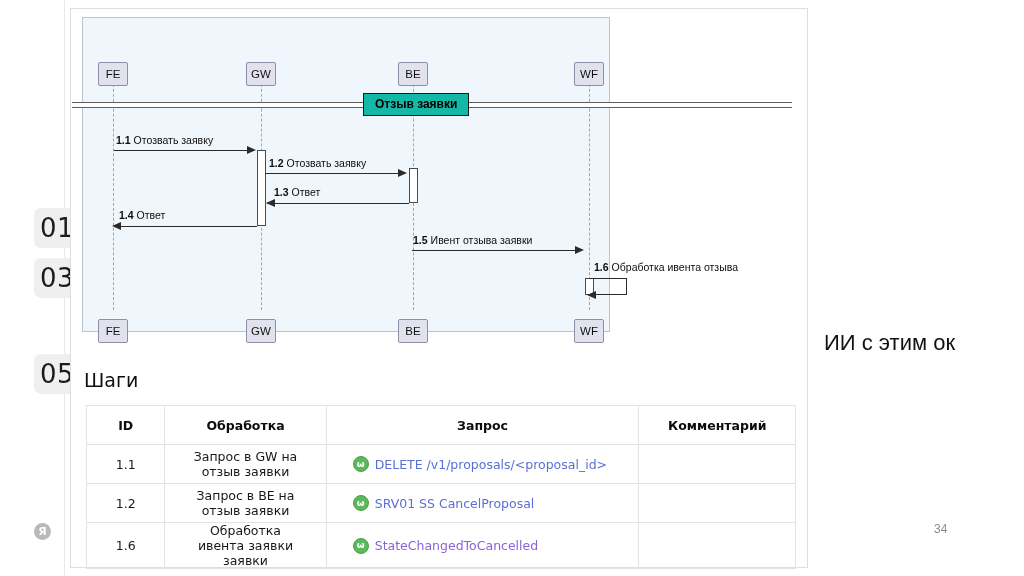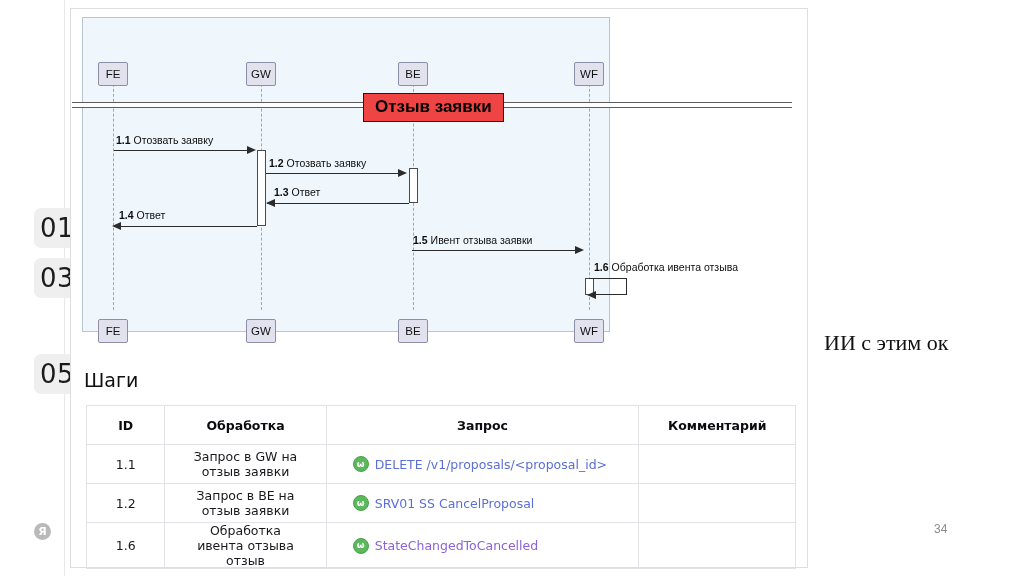--- a/index.html
+++ b/index.html
@@ -57,22 +57,22 @@
     box-sizing:border-box;
   }
   
   .divline{
     position:absolute;left:-11px;top:84px;width:720px;height:4px;
     border-top:1.6px solid #5d5d5d;border-bottom:1.6px solid #5d5d5d;
     background:#ffffff;
   }
   .divlabel{
     position:absolute;left:280px;top:75px;
-    background:#ef4444;border:1.6px solid #1c1c1c;
-    padding:3px 11px 4px;font-size:17px;font-weight:bold;color:#000;
+    background:#14b8a6;border:1.6px solid #1c1c1c;
+    padding:3px 11px 4px;font-size:12px;font-weight:bold;color:#000;
     white-space:nowrap;
   }
   
   .arrow-line{
     position:absolute;height:0;border-top:1.3px solid #2b2b2b;
   }
   .arrow-head{
     position:absolute;width:0;height:0;
     border-top:4.5px solid transparent;border-bottom:4.5px solid transparent;
   }
@@ -112,21 +112,21 @@
     width:14px;height:14px;border-radius:50%;flex:0 0 14px;
     background:#5cb85c;border:1px solid #4aa14a;
     display:flex;align-items:center;justify-content:center;
     font-size:9px;color:#ffffff;font-weight:bold;line-height:1;
   }
   .lk-blue{color:#5b6fd6;}
   .lk-purple{color:#8b63d6;}
   
   .note-right{
     position:absolute;left:824px;top:330px;font-size:22px;color:#111;
-    font-family:Liberation Serif, serif;font-weight:300;white-space:nowrap;
+    font-family:Liberation Sans, sans-serif;font-weight:300;white-space:nowrap;
   }
   .pagenum{
     position:absolute;left:934px;top:522px;font-size:12px;color:#8c8c8c;
   }
   .ya-logo{
     position:absolute;left:34px;top:523px;width:17px;height:17px;border-radius:50%;
     background:#b9b9b9;color:#ffffff;font-size:11px;font-weight:bold;
     display:flex;align-items:center;justify-content:center;
     font-family:"DejaVu Sans",sans-serif;
   }
@@ -232,21 +232,21 @@
         <td>
           <span class="linkcell">
             <span class="greenchip">ω</span>
             <span class="lk-blue">SRV01 SS CancelProposal</span>
           </span>
         </td>
         <td></td>
       </tr>
       <tr>
         <td>1.6</td>
-        <td>Обработка ивента отзыва отзыв</td>
+        <td>Обработка ивента заявки заявки</td>
         <td>
           <span class="linkcell">
             <span class="greenchip">ω</span>
             <span class="lk-purple">StateChangedToCancelled</span>
           </span>
         </td>
         <td></td>
       </tr>
     </tbody>
   </table>

